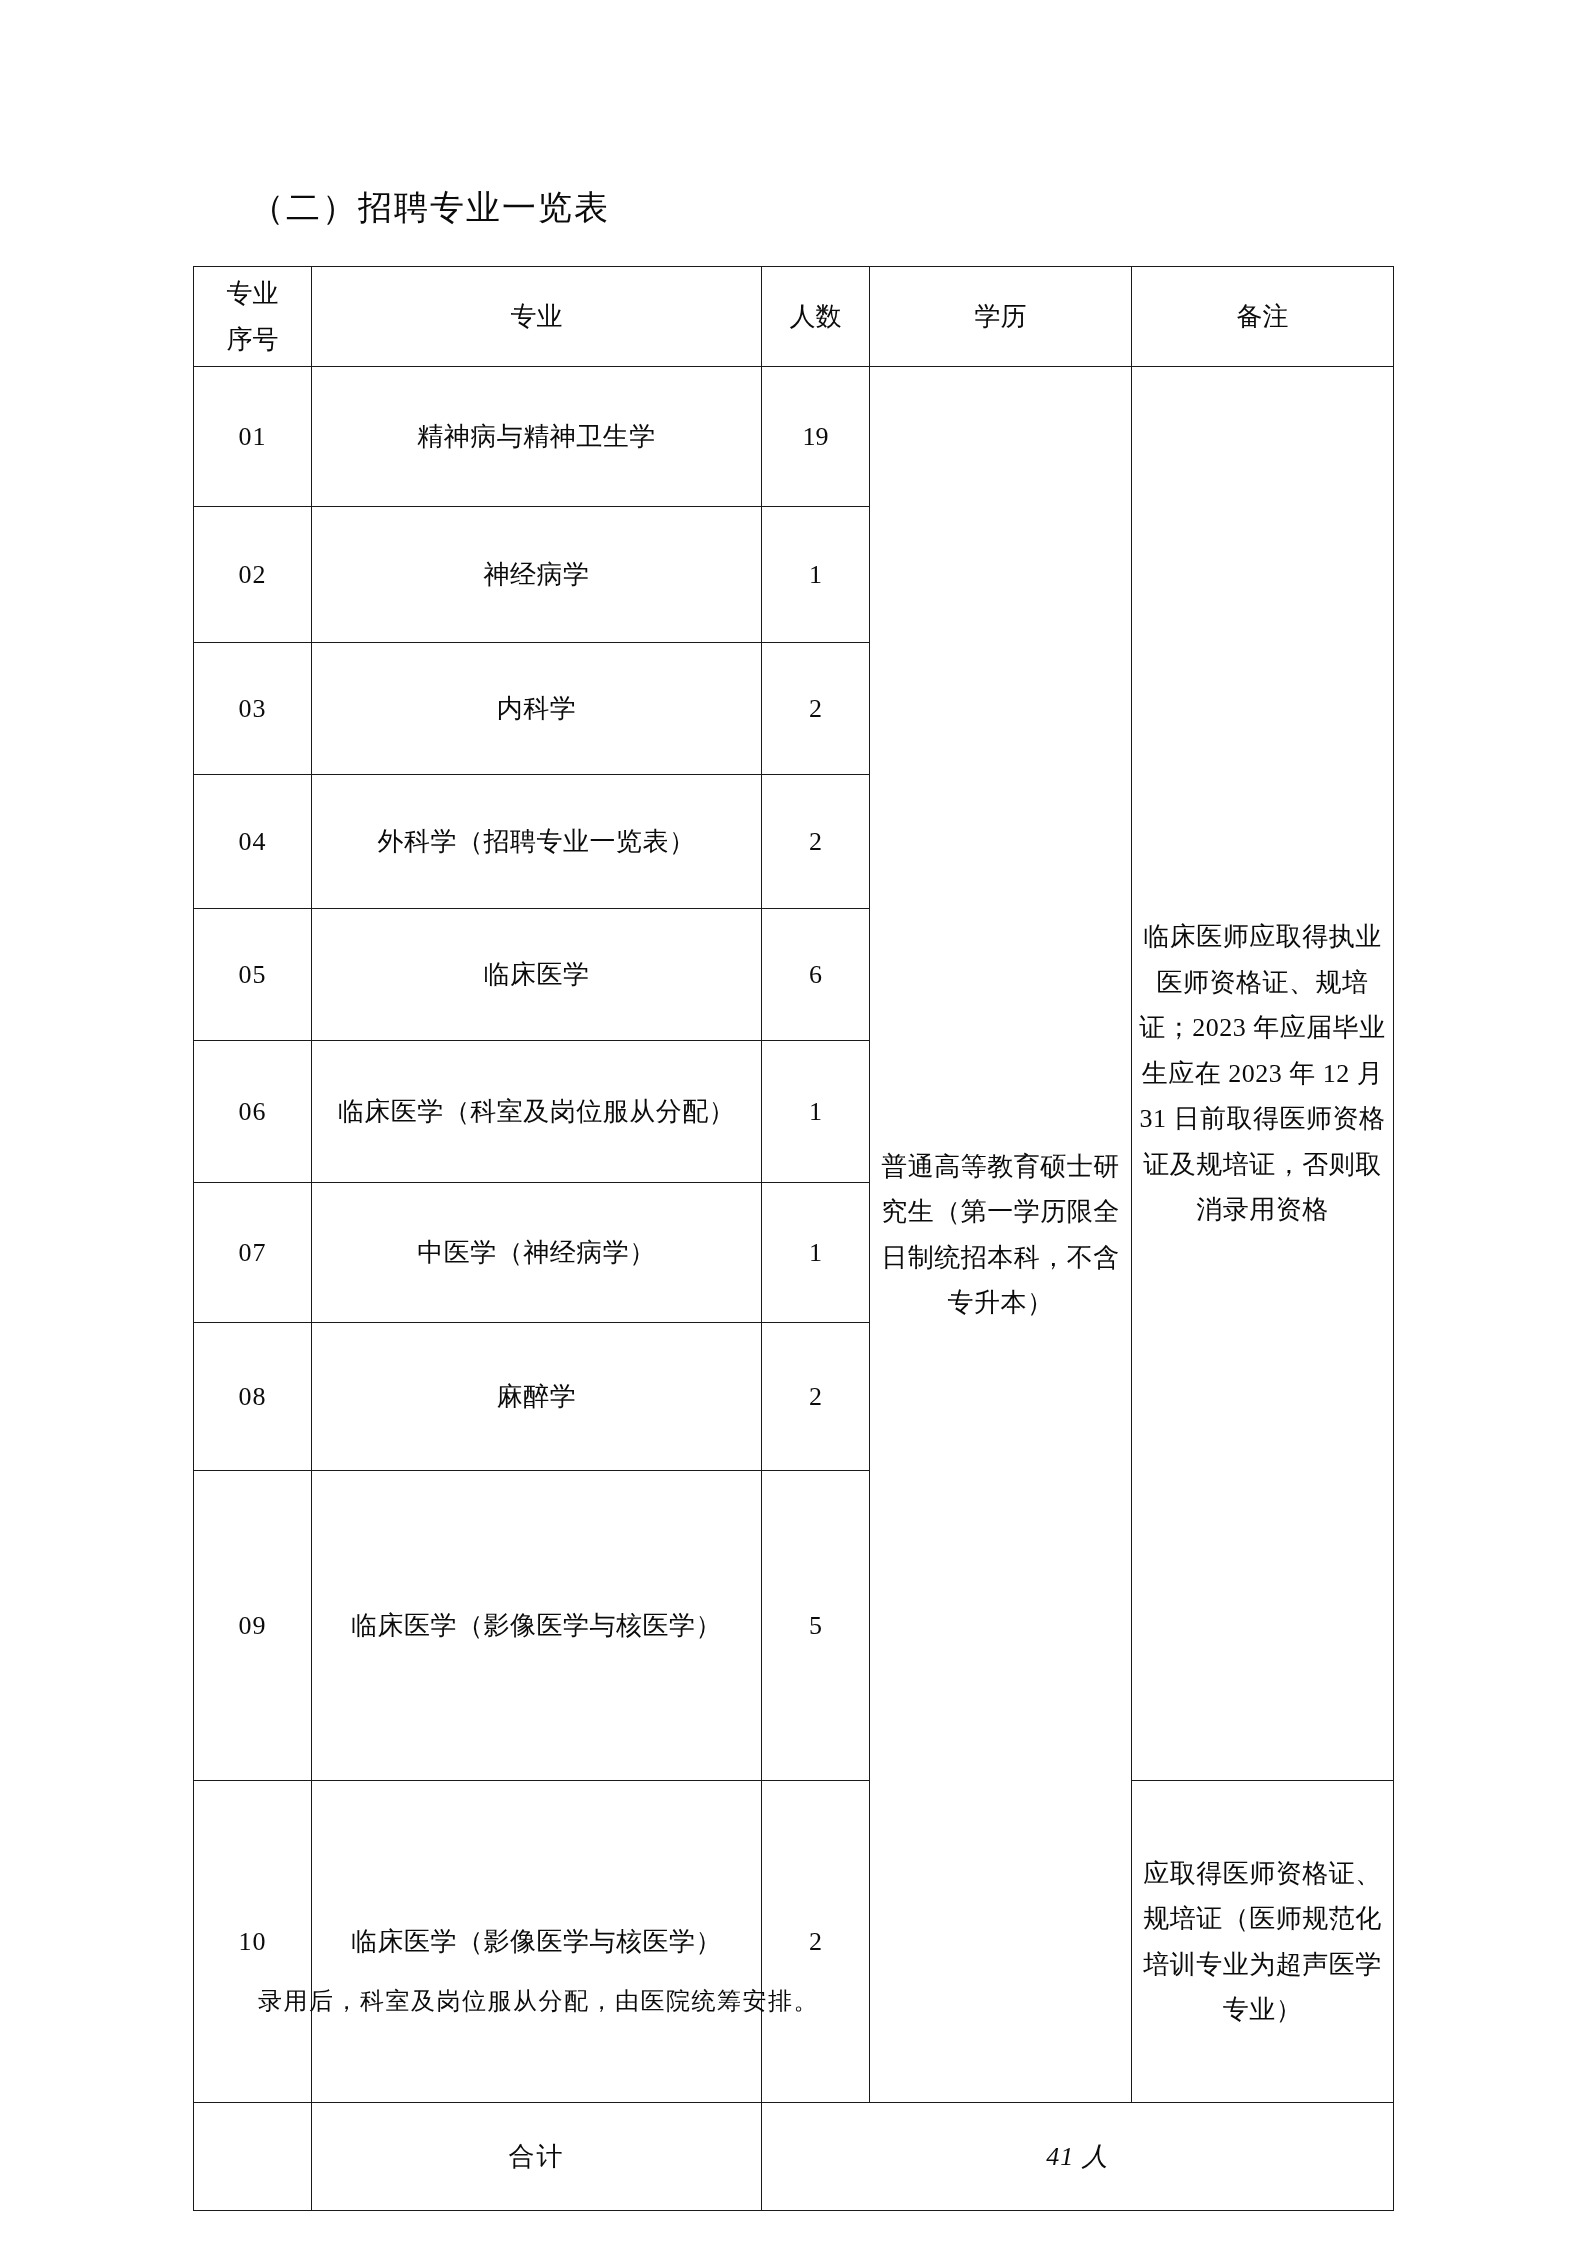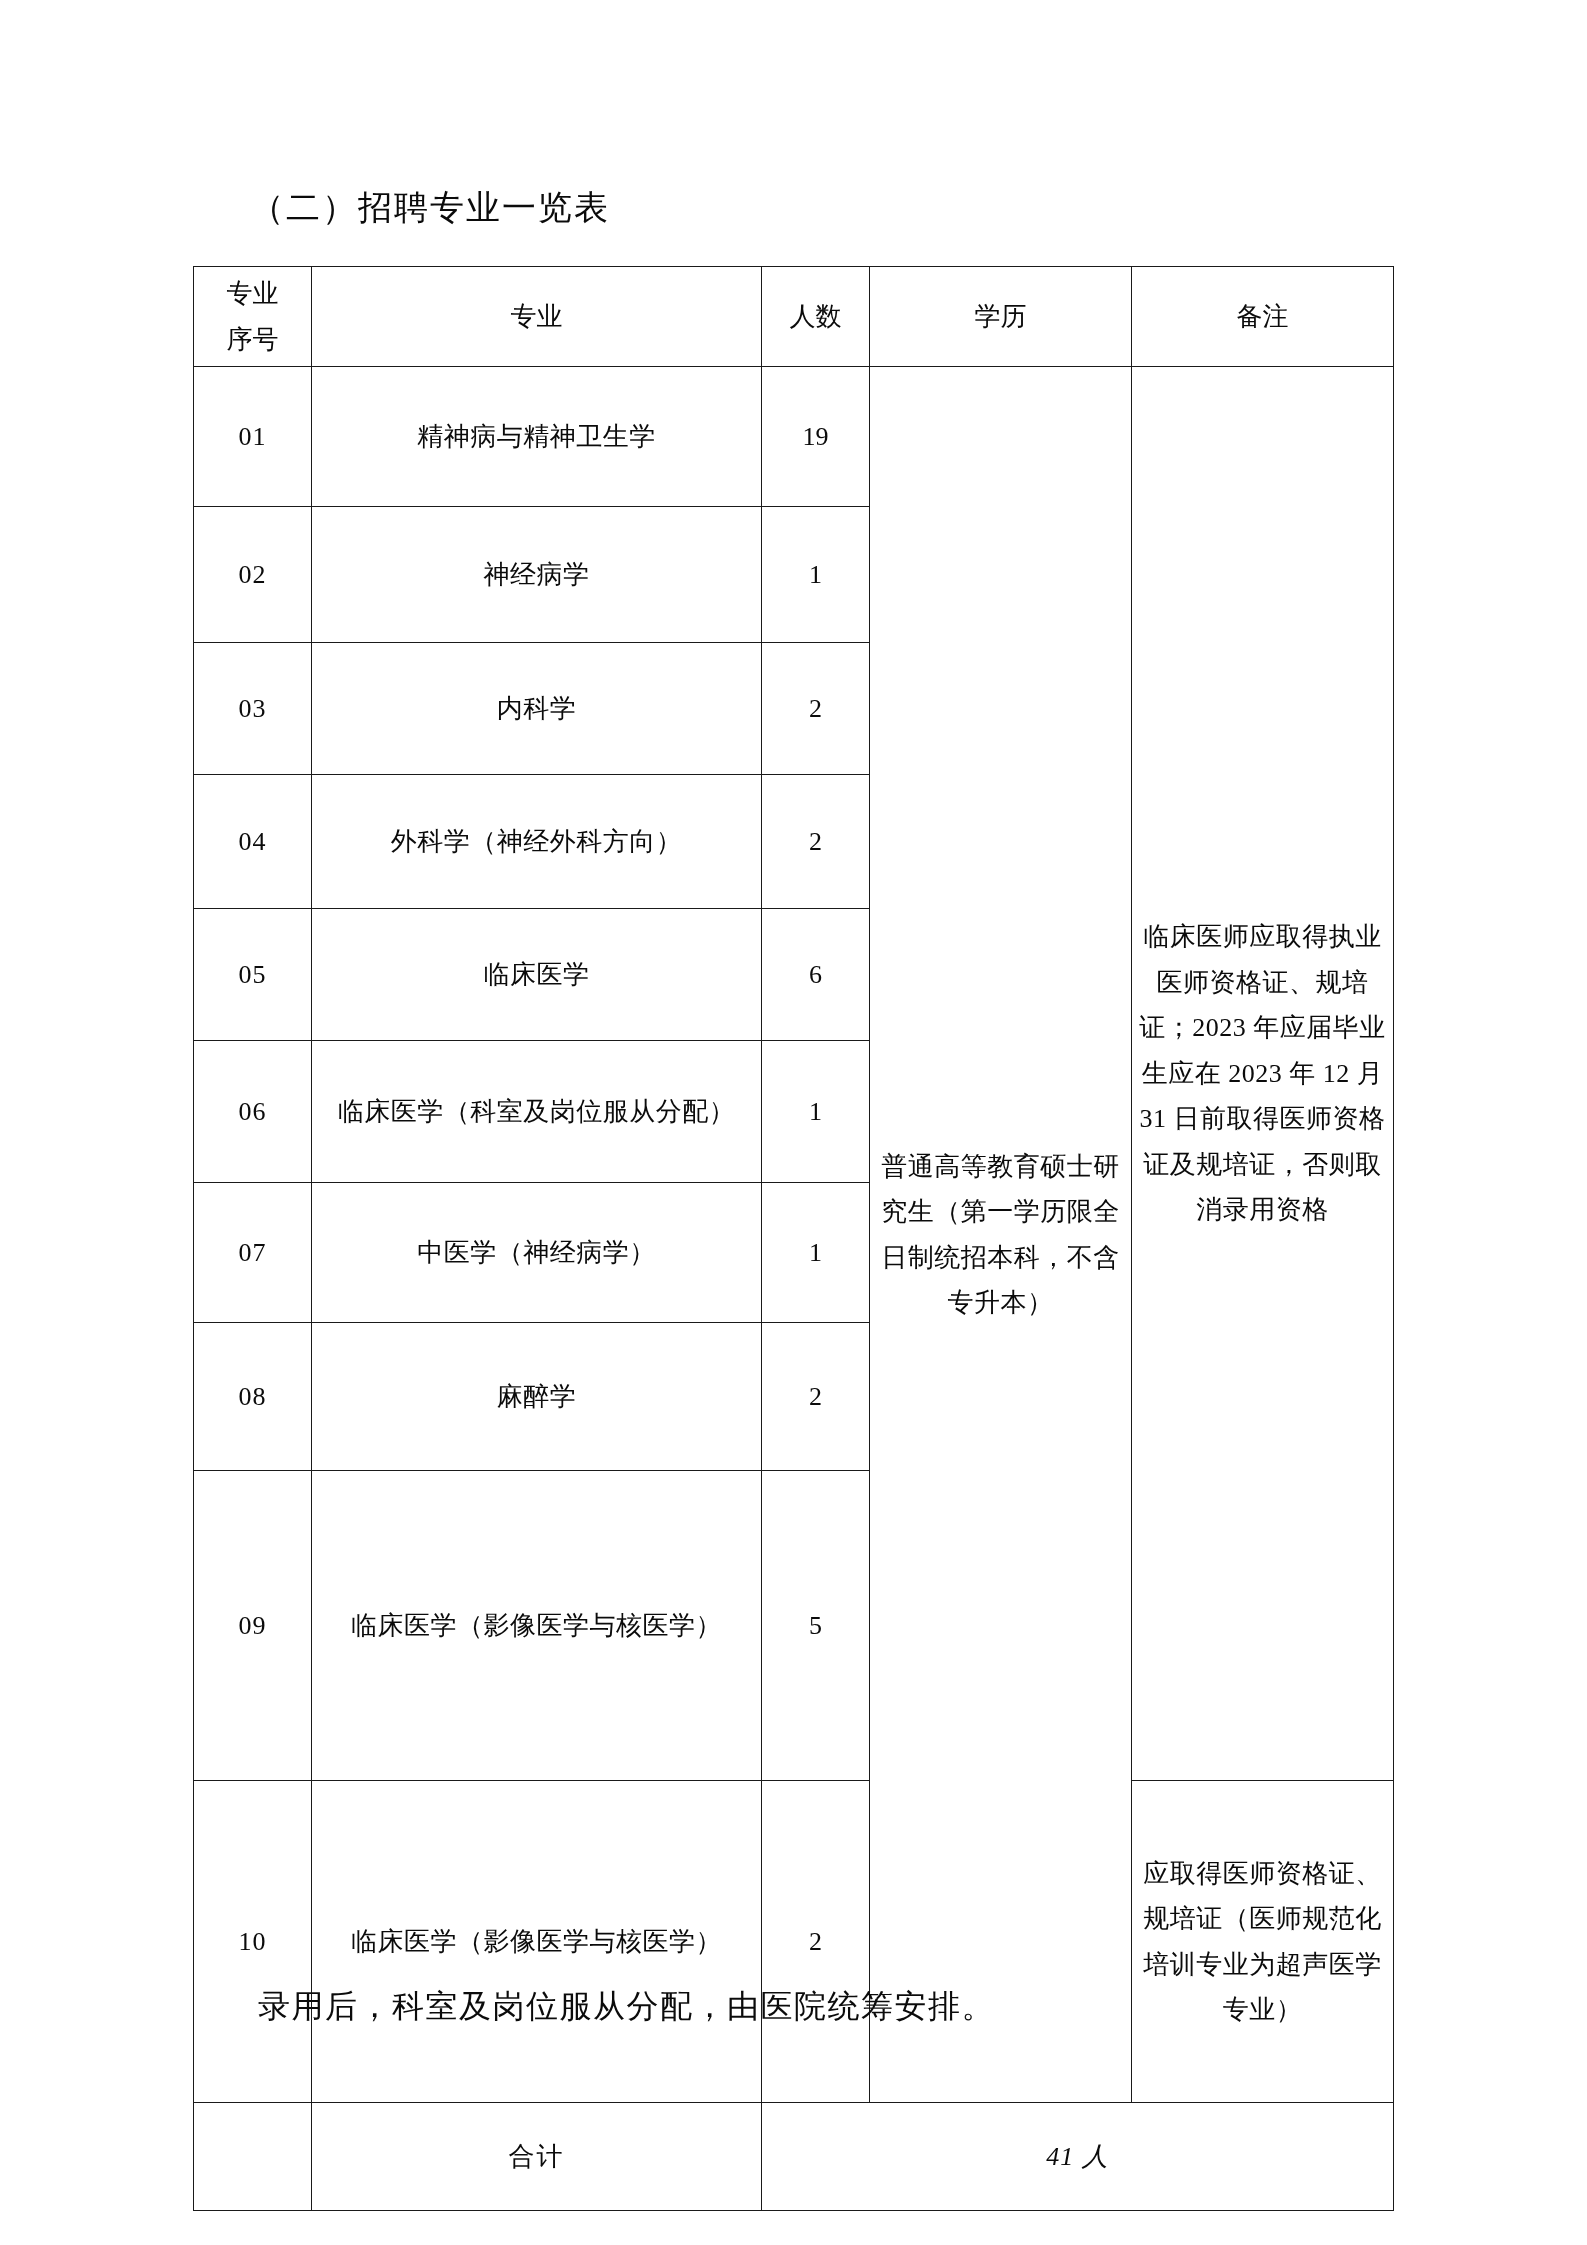--- a/index.html
+++ b/index.html
@@ -83,21 +83,21 @@
   .r-07      { height: 140px; }
   .r-08      { height: 148px; }
   .r-09      { height: 310px; }
   .r-10      { height: 322px; }
   .r-total   { height: 108px; }
 
   .footer-note {
     position: absolute;
     left: 258px;
     top: 1985px;
-    font-size: 32px;
+    font-size: 24px;
     letter-spacing: 1.5px;
     white-space: nowrap;
     color: #0b0b0b;
   }
 </style>
 </head>
 <body>
 
 <div class="page">
 
@@ -138,21 +138,21 @@
       </tr>
 
       <tr class="r-03">
         <td class="cell-index">03</td>
         <td class="cell-major">内科学</td>
         <td class="cell-count">2</td>
       </tr>
 
       <tr class="r-04">
         <td class="cell-index">04</td>
-        <td class="cell-major">外科学（神经外科方向）</td>
+        <td class="cell-major">外科学（招聘专业一览表）</td>
         <td class="cell-count">2</td>
       </tr>
 
       <tr class="r-05">
         <td class="cell-index">05</td>
         <td class="cell-major">临床医学</td>
         <td class="cell-count">6</td>
       </tr>
 
       <tr class="r-06">

